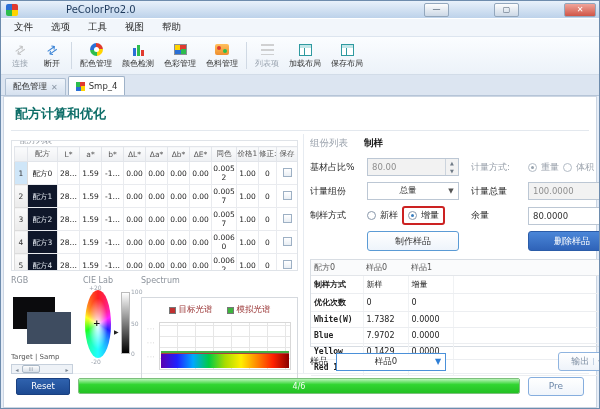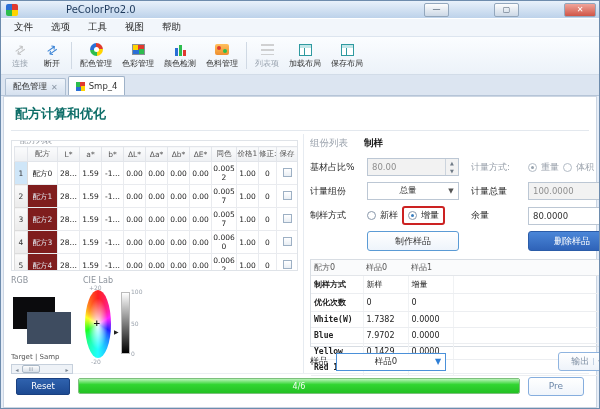--- a/index.html
+++ b/index.html
@@ -53,21 +53,21 @@
   .grouplabel{position:absolute;top:-6px;left:5px;background:#fff;font-size:8px;color:#8b929b;padding:0 3px;}
   .fgroup{height:152px;overflow:hidden;}
   .ftable{width:100%;border-collapse:collapse;table-layout:fixed;font-size:7.5px;color:#222;}
   .ftable th{font-weight:normal;color:#555;background:linear-gradient(#fbfcfd,#eef0f3);border:1px solid #e2e5ea;padding:2px 0;white-space:nowrap;overflow:hidden;}
   .ftable td{border:1px solid #e9ebef;text-align:center;padding:2px 0;overflow:hidden;line-height:1.2;}
   .ftable col.c-num{width:13px;} .ftable col.c-name{width:30px;} .ftable col.c-v{width:22px;}
   .ftable col.c-meta{width:25px;} .ftable col.c-sm{width:18px;} .ftable col.c-save{width:21px;}
   td.rownum{background:linear-gradient(#fafafa,#ebebeb);border-color:#dcdcdc;color:#333;}
   td.rownum.selnum{background:#cfe6f8;}
   td.namecell{word-break:break-all;}
-  td.swatch{background:#7f1d1d;color:#e2e8f0;}
+  td.swatch{background:#0f172a;color:#e2e8f0;}
   td.meta{word-break:break-all;}
   .cb{display:inline-block;width:9px;height:9px;border:1px solid #9db0c4;background:linear-gradient(#fff,#e9eef4);}
   
   .widgets{display:flex;margin-top:5px;height:97px;flex:none;}
   .panel-label{font-size:8px;color:#8b929b;margin-bottom:12px;}
   .rgbpanel{width:72px;position:relative;flex:none;}
   .swatch-area{position:relative;height:56px;}
   .sw-target{position:absolute;left:2px;top:0;width:42px;height:32px;background:#0b0b0d;}
   .sw-sample{position:absolute;left:16px;top:15px;width:44px;height:32px;background:#3e4c60;}
   .rgb-caption{font-size:7px;color:#555;white-space:nowrap;overflow:hidden;width:66px;}
@@ -180,29 +180,29 @@
     </div>
     <div class="tsep"></div>
     <div class="tool">
       <span class="ticon">
           <span class="i-palette"></span>
         </span>
       <span>配色管理</span>
     </div>
     <div class="tool">
       <span class="ticon">
+          <span class="i-detect"></span>
+        </span>
+      <span>颜色检测</span>
+    </div>
+    <div class="tool">
+      <span class="ticon">
           <span class="i-grid4"></span>
         </span>
       <span>色彩管理</span>
-    </div>
-    <div class="tool">
-      <span class="ticon">
-          <span class="i-detect"></span>
-        </span>
-      <span>颜色检测</span>
     </div>
     <div class="tool">
       <span class="ticon">
           <span class="i-folder"></span>
         </span>
       <span>色料管理</span>
     </div>
     <div class="tsep"></div>
     <div class="tool disabled">
       <span class="ticon">
@@ -377,20 +377,43 @@
             <span class="lab-cross">+</span>
             <div class="lab-bar"></div>
             <span class="lab-ptr">▶</span>
             <span class="lab-l ll-top">+20</span>
             <span class="lab-l ll-bot">-20</span>
             <span class="lab-l ll-100">100</span>
             <span class="lab-l ll-50">50</span>
             <span class="lab-l ll-0">0</span>
           </div>
 
+          <div class="spectrumpanel">
+            <div class="panel-label">Spectrum</div>
+            <div class="spec-box">
+              <div class="spec-legend">
+                <span class="lg-item">
+                  <span class="lg-sq sq-target"></span>
+                  <span>目标光谱</span>
+                </span>
+                <span class="lg-item">
+                  <span class="lg-sq sq-sim"></span>
+                  <span>模拟光谱</span>
+                </span>
+              </div>
+              <div class="plot">
+                <span class="ytick yt1">···</span>
+                <span class="ytick yt2">···</span>
+                <span class="ytick yt3">···</span>
+                <div class="line-target"></div>
+                <div class="line-sim"></div>
+                <div class="rainbow"></div>
+              </div>
+            </div>
+          </div>
         </div>
       </div>
 
       <div class="right">
         <div class="rtabs">
           <span class="rtab">组份列表</span>
           <span class="rtab active">制样</span>
         </div>
 
         <div class="frow">

